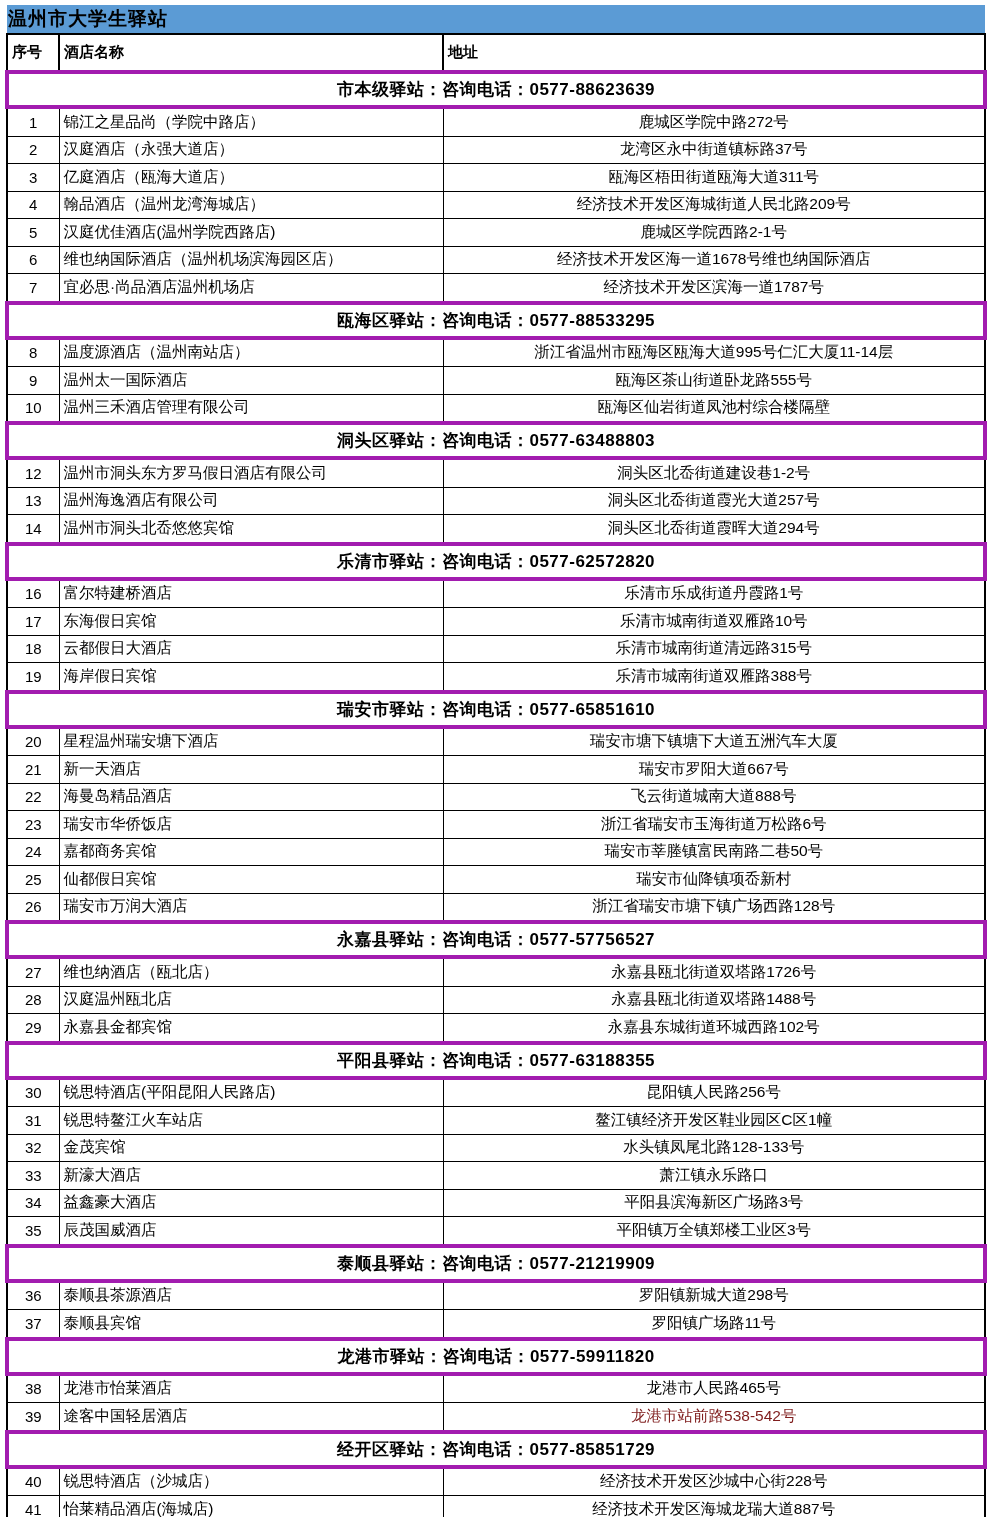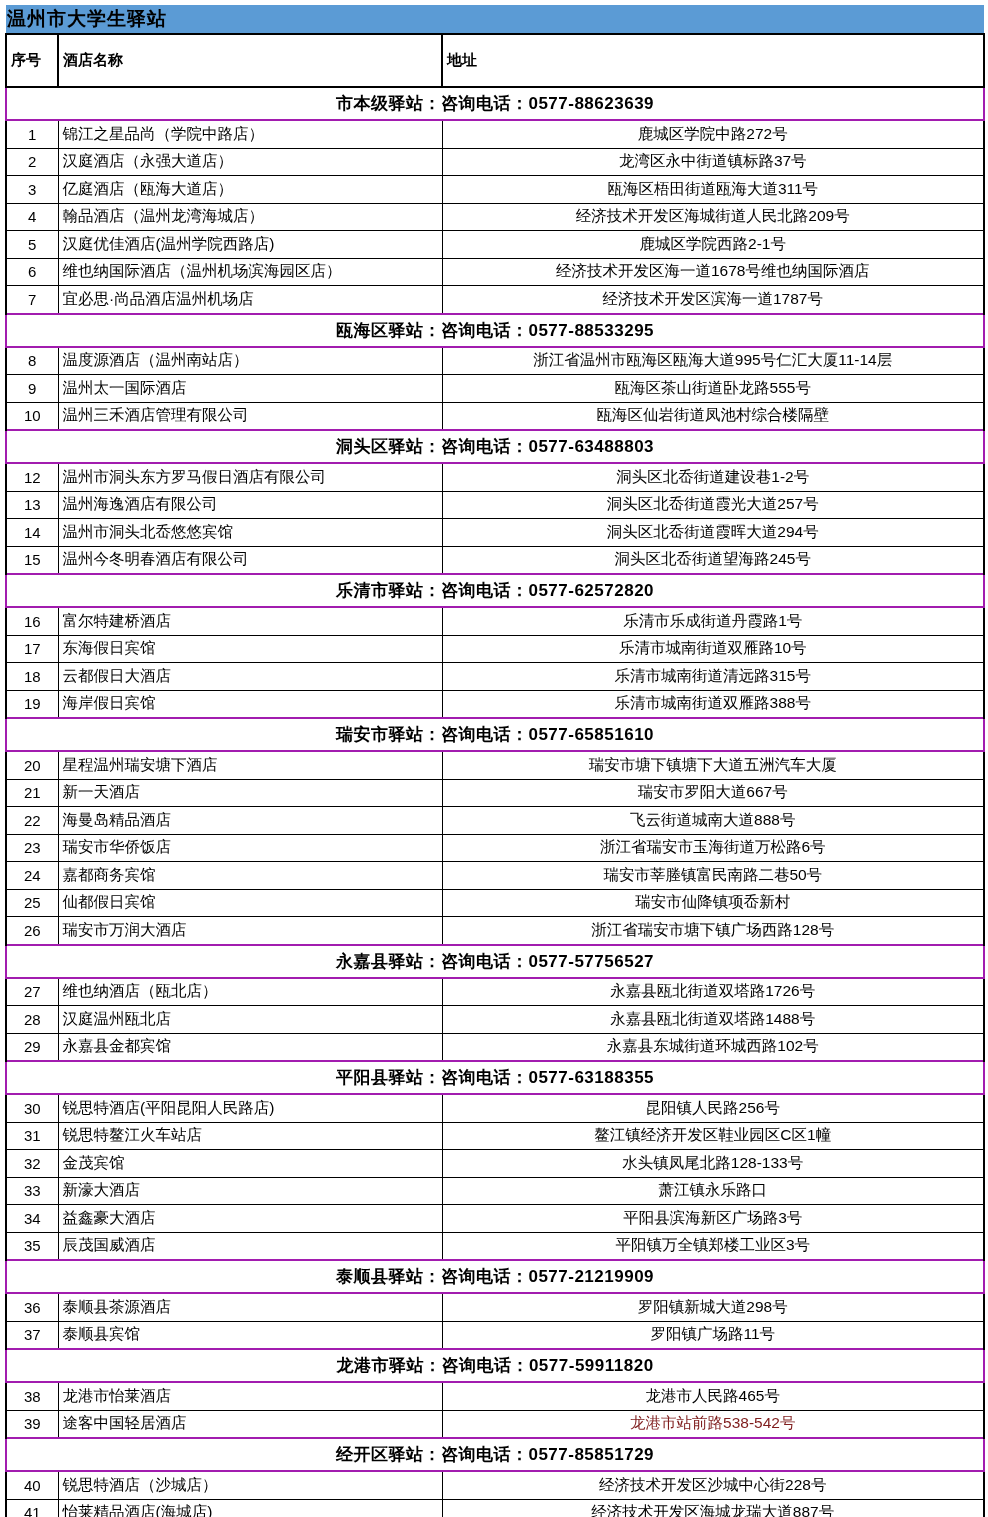--- a/index.html
+++ b/index.html
@@ -32,27 +32,27 @@
     text-align: left;
     border: none;
     letter-spacing: 1px;
   }
   .col-header-row th {
     border: 2px solid #000;
     font-size: 15px;
     font-weight: bold;
     height: 27px;
     text-align: left;
-    padding: 12px 4px;
+    padding: 4px 4px;
     background: #fff;
   }
   .col-header-row th.c-no { text-align: left; }
 
   tr.section-row td {
-    border: 2px solid #a21caf;
+    border: 4px solid #a21caf;
     font-size: 17px;
     font-weight: bold;
     text-align: center;
     height: 29px;
     background: #fff;
     letter-spacing: 0.5px;
   }
   tr.data-row td {
     border: 1px solid #000;
     border-left-width: 2px;
@@ -167,25 +167,20 @@
         <tr class="data-row">
           <td class="c-no">13</td>
           <td class="c-name">温州海逸酒店有限公司</td>
           <td class="c-addr">洞头区北岙街道霞光大道257号</td>
         </tr>
         <tr class="data-row">
           <td class="c-no">14</td>
           <td class="c-name">温州市洞头北岙悠悠宾馆</td>
           <td class="c-addr">洞头区北岙街道霞晖大道294号</td>
         </tr>
-        <tr class="data-row">
-          <td class="c-no">15</td>
-          <td class="c-name">温州今冬明春酒店有限公司</td>
-          <td class="c-addr">洞头区北岙街道望海路245号</td>
-        </tr>
         <tr class="section-row">
           <td colspan="3">乐清市驿站：咨询电话：0577-62572820</td>
         </tr>
         <tr class="data-row">
           <td class="c-no">16</td>
           <td class="c-name">富尔特建桥酒店</td>
           <td class="c-addr">乐清市乐成街道丹霞路1号</td>
         </tr>
         <tr class="data-row">
           <td class="c-no">17</td>

